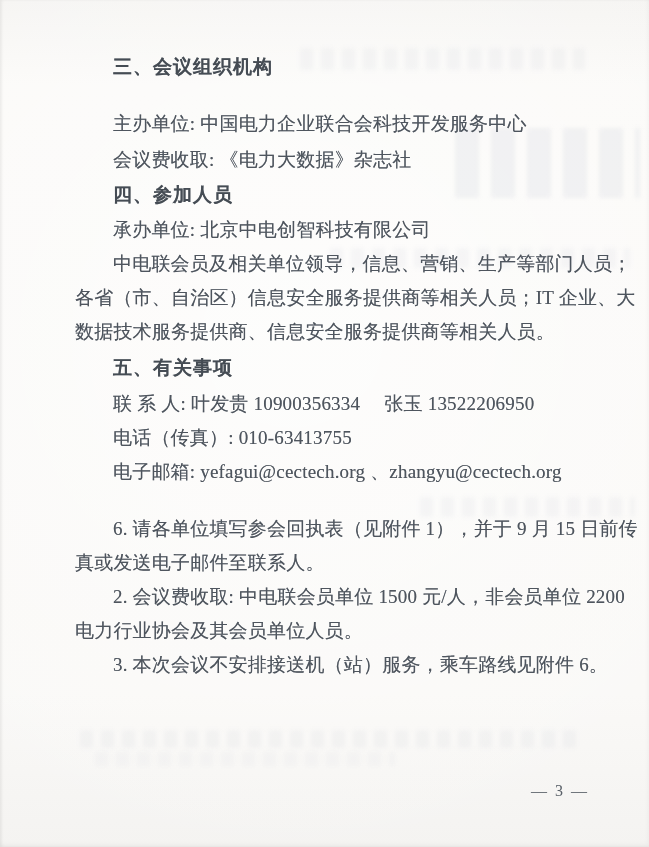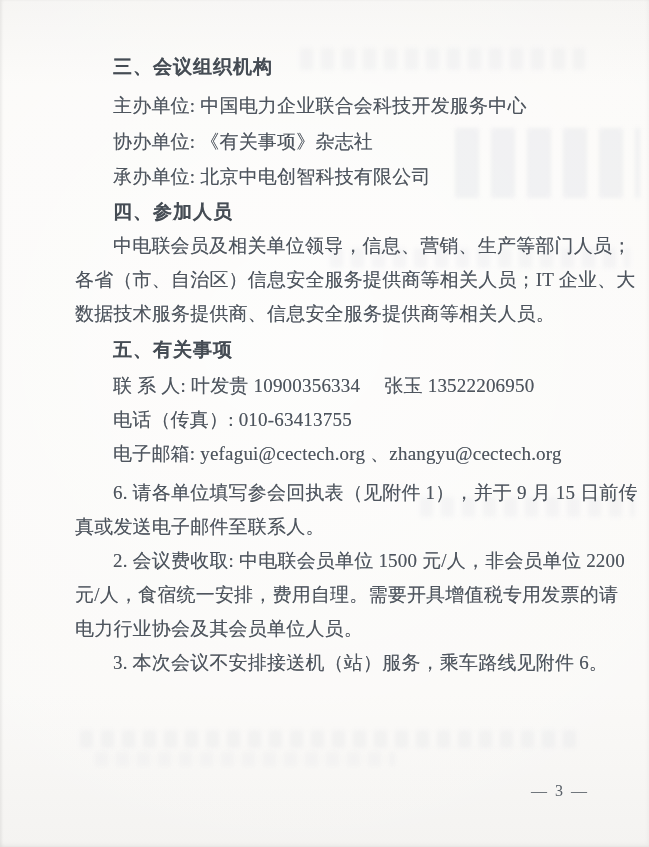--- a/index.html
+++ b/index.html
@@ -54,21 +54,21 @@
     height: 34px;
     white-space: nowrap;
   }
   .indent { padding-left: 38px; }
   .heading {
     font-family: "Liberation Sans", "DejaVu Sans", sans-serif;
     font-weight: bold;
     color: #454c54;
     letter-spacing: 1px;
   }
-  .sp5 { margin-top: 5px; }
+  .sp5 { margin-top: 23px; }
   .sp2 { margin-top: 2px; }
   .sp1 { margin-top: 1px; }
 
   .page-number {
     position: absolute;
     right: 60px;
     top: 782px;
     font-family: "Liberation Serif", "DejaVu Serif", serif;
     font-size: 16px;
     letter-spacing: 2px;
@@ -84,36 +84,35 @@
   <div class="ghost g2"></div>
   <div class="ghost g3"></div>
   <div class="ghost g4"></div>
   <div class="ghost g5"></div>
   <div class="ghost g6"></div>
 
   <div class="doc">
 
     <div class="line heading indent">三、会议组织机构</div>
     <div class="line indent sp5">主办单位: 中国电力企业联合会科技开发服务中心</div>
-    <div class="line indent sp2">协办单位: 《有关事项》杂志社</div>
+    <div class="line indent sp2">会议费收取: 《电力大数据》杂志社</div>
+    <div class="line heading indent sp1">四、参加人员</div>
+
     <div class="line indent sp1">承办单位: 北京中电创智科技有限公司</div>
-
-    <div class="line heading indent sp1">四、参加人员</div>
     <div class="line indent">中电联会员及相关单位领导，信息、营销、生产等部门人员；</div>
     <div class="line">各省（市、自治区）信息安全服务提供商等相关人员；IT 企业、大</div>
     <div class="line">数据技术服务提供商、信息安全服务提供商等相关人员。</div>
 
     <div class="line heading indent sp2">五、有关事项</div>
     <div class="line indent sp2">联 系 人: 叶发贵 10900356334　  张玉 13522206950</div>
     <div class="line indent">电话（传真）: 010-63413755</div>
     <div class="line indent">电子邮箱: yefagui@cectech.org 、zhangyu@cectech.org</div>
     <div class="line indent sp5">6. 请各单位填写参会回执表（见附件 1），并于 9 月 15 日前传</div>
     <div class="line">真或发送电子邮件至联系人。</div>
     <div class="line indent">2. 会议费收取: 中电联会员单位 1500 元/人，非会员单位 2200</div>
-    <div class="line">元/人，食宿统一安排，费用自理。需要开具增值税专用发票的请</div>
     <div class="line">电力行业协会及其会员单位人员。</div>
     <div class="line indent">3. 本次会议不安排接送机（站）服务，乘车路线见附件 6。</div>
 
   </div>
 
   <div class="page-number">— 3 —</div>
 
 </div>
 
 </body></html>

